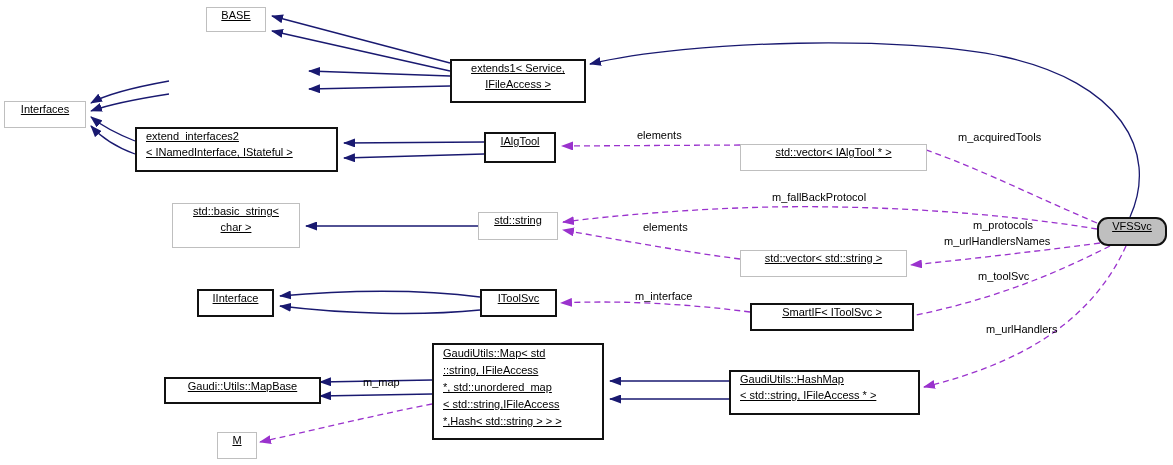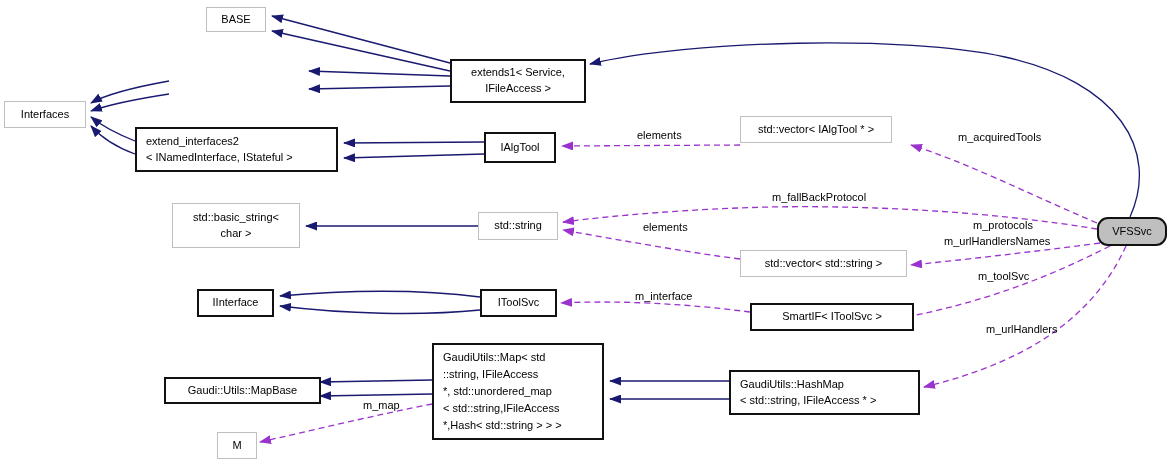--- a/index.html
+++ b/index.html
@@ -8,23 +8,24 @@
     width:1173px;height:465px;
     background:#ffffff;
     font-family:"Liberation Sans", sans-serif;
     overflow:hidden;
   }
   .edges{position:absolute;left:0;top:0;width:1173px;height:465px;}
   .node{
     position:absolute;box-sizing:border-box;
     background:#ffffff;
     border:1px solid #bfbfbf;
-    display:flex;align-items:center;justify-content:center;
+    display:flex;align-items:flex-start;justify-content:center;
     font-size:11px;line-height:1.45;color:#000;
     text-align:center;
+    text-decoration:underline;
   }
   .node.doc{border:2px solid #111111;}
   .node.hl{background:#bfbfbf;border-radius:11px;}
   .node.left{justify-content:flex-start;padding-left:9px;}
   .node.left .nl{text-align:left;}
   .nl{white-space:pre-line;}
   .elabel{
     position:absolute;font-size:11px;color:#000;white-space:nowrap;
   }
 </style>
@@ -91,21 +92,21 @@
 
   <div class="node doc" style="left:450px;top:59px;width:136px;height:44px">
     <span class="nl">extends1&lt; Service,
 IFileAccess &gt;</span>
   </div>
 
   <div class="node doc" style="left:484px;top:132px;width:72px;height:31px">
     <span class="nl">IAlgTool</span>
   </div>
 
-  <div class="node" style="left:740px;top:116px;width:152px;height:27px">
+  <div class="node" style="left:740px;top:144px;width:187px;height:27px">
     <span class="nl">std::vector&lt; IAlgTool * &gt;</span>
   </div>
 
   <div class="node" style="left:172px;top:203px;width:128px;height:45px">
     <span class="nl">std::basic_string&lt;
 char &gt;</span>
   </div>
 
   <div class="node" style="left:478px;top:212px;width:80px;height:28px">
     <span class="nl">std::string</span>
@@ -154,15 +155,15 @@
 
   <span class="elabel" style="left:637px;top:129px">elements</span>
   <span class="elabel" style="left:958px;top:131px">m_acquiredTools</span>
   <span class="elabel" style="left:772px;top:191px">m_fallBackProtocol</span>
   <span class="elabel" style="left:643px;top:221px">elements</span>
   <span class="elabel" style="left:973px;top:219px">m_protocols</span>
   <span class="elabel" style="left:944px;top:235px">m_urlHandlersNames</span>
   <span class="elabel" style="left:978px;top:270px">m_toolSvc</span>
   <span class="elabel" style="left:635px;top:290px">m_interface</span>
   <span class="elabel" style="left:986px;top:323px">m_urlHandlers</span>
-  <span class="elabel" style="left:363px;top:399px">m_map</span>
+  <span class="elabel" style="left:363px;top:376px">m_map</span>
 
 </div>
 
 </body></html>

